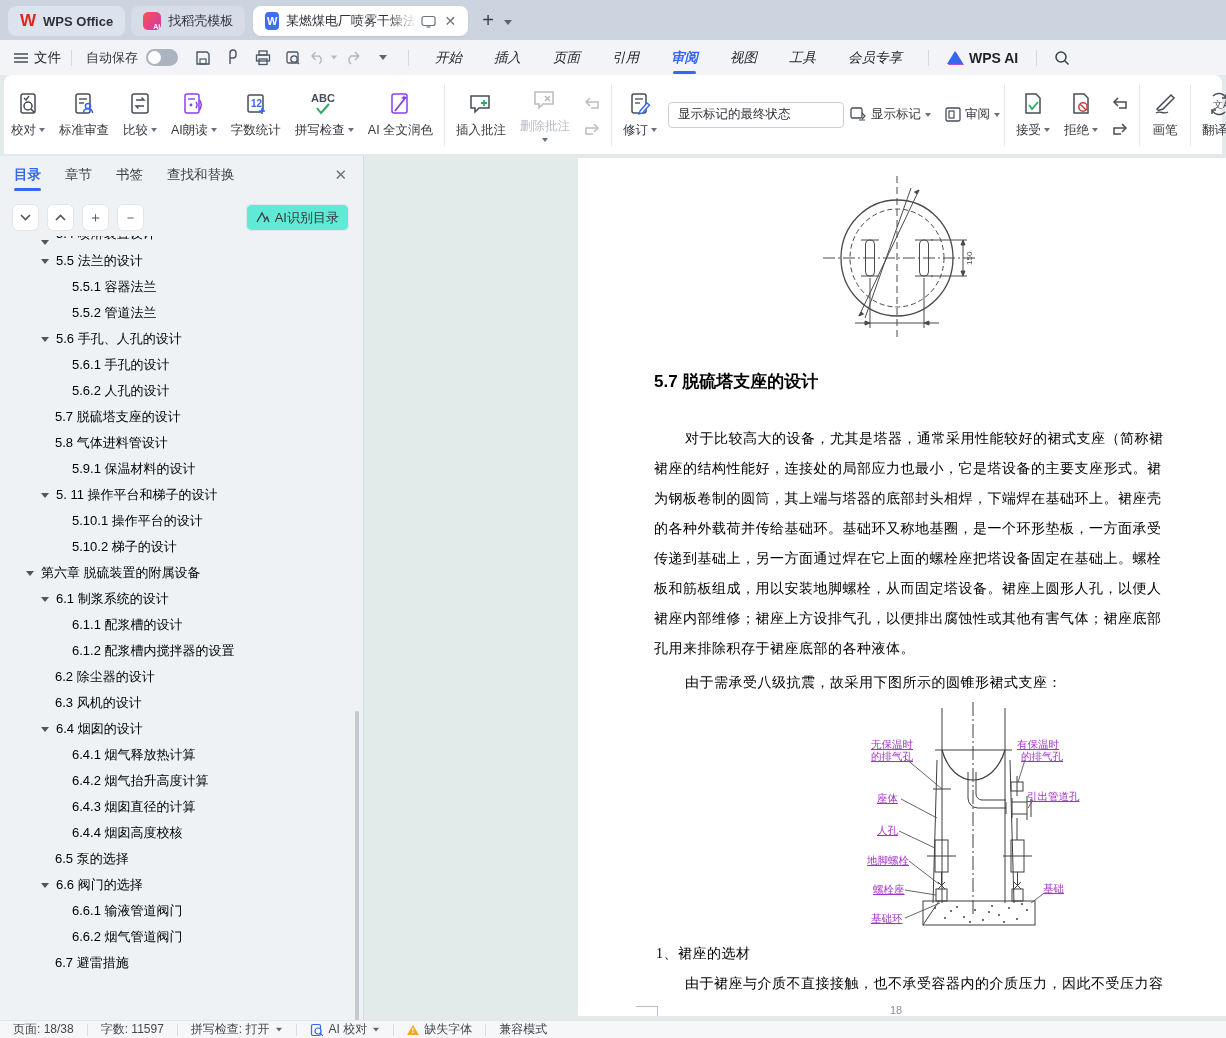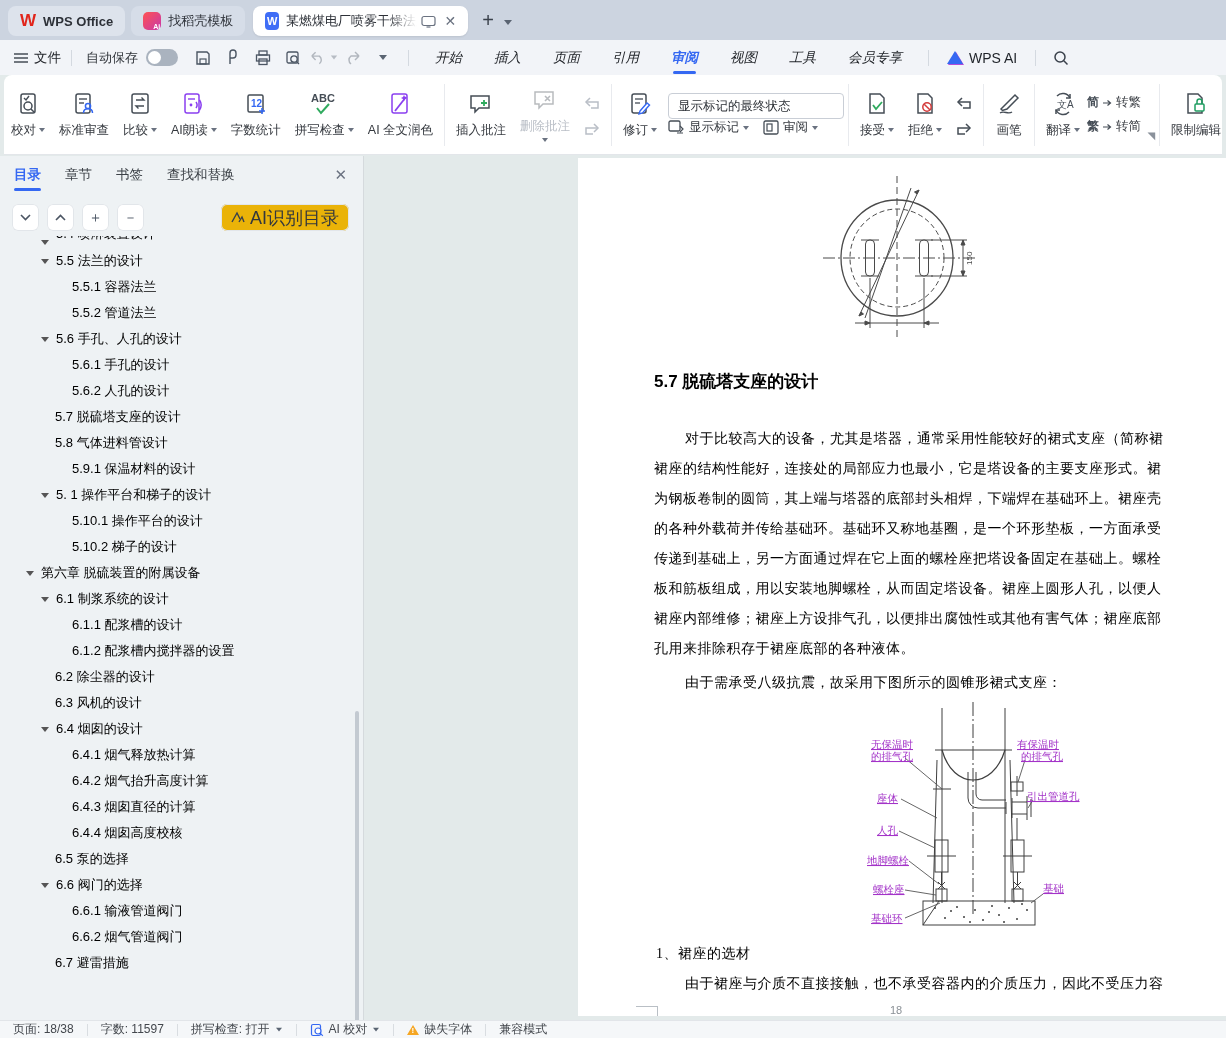--- a/index.html
+++ b/index.html
@@ -28,52 +28,52 @@
   .mb-file{display:flex;align-items:center;gap:6px;margin-left:14px;font-size:13.5px;}
   .vdiv{width:1px;height:16px;background:#d4d9e0;margin:0 10px;}
   .autosave{font-size:13px;color:#33373d;margin-left:4px;}
   .toggle{width:32px;height:17px;border-radius:9px;background:#aab3bf;position:relative;margin:0 10px 0 8px;}
   .toggle i{position:absolute;left:2px;top:2px;width:13px;height:13px;border-radius:50%;background:#fff;}
   .qicon{width:30px;height:24px;display:flex;align-items:center;justify-content:center;color:#4b5563;}
   .qicon.dis{opacity:.38;}
   .menu-item{padding:0 4px;margin:0 12px;height:35px;display:flex;align-items:center;position:relative;cursor:default;font-style:italic;}
   .menu-item.active{color:#3568f2;font-weight:bold;}
   .menu-item.active::after{content:"";position:absolute;left:6px;right:6px;bottom:1px;height:3px;border-radius:2px;background:#3568f2;}
-  .wpsai{display:flex;align-items:center;gap:6px;font-weight:normal;font-size:14px;color:#1f2329;}
+  .wpsai{display:flex;align-items:center;gap:6px;font-weight:bold;font-size:14px;color:#1f2329;}
   .aitri{width:0;height:0;border-left:8px solid transparent;border-right:8px solid transparent;border-bottom:13px solid #3568f2;position:relative;filter:drop-shadow(1px 1px 0 #b24bd8);}
 
   
   .ribbon{position:absolute;left:4px;top:75px;width:1218px;height:80px;background:#fff;border-radius:8px 8px 0 0;border-bottom:1px solid #e3e6ea;display:flex;align-items:center;}
   .rsep{width:1px;height:62px;background:#e8eaee;margin:0 4px;flex:none;}
   .rbtn{display:flex;flex-direction:column;align-items:center;justify-content:center;gap:5px;padding:0 7px;height:66px;flex:none;}
   .rbtn .lbl{font-size:12.5px;color:#35393f;white-space:nowrap;display:flex;align-items:center;gap:3px;}
   .rbtn.dis .lbl{color:#b9bec6;flex-direction:column;}
   .rbtn.dis svg{opacity:.38;}
   .rbtn .caret,.sbtn .caret{width:0;height:0;border-left:3.5px solid transparent;border-right:3.5px solid transparent;border-top:4px solid #6a7280;display:inline-block;}
   .navcol{display:flex;flex-direction:column;gap:8px;justify-content:center;padding:0 4px;}
   .navcol .nv{width:22px;height:18px;display:flex;align-items:center;justify-content:center;}
-  .g2col{display:flex;flex-direction:column;gap:0;justify-content:center;margin-left:4px;}
+  .g2col{display:flex;flex-direction:row;gap:6px;justify-content:center;margin-left:4px;}
   .markup-select{width:176px;height:26px;border:1px solid #c9ced6;border-radius:4px;display:flex;align-items:center;justify-content:space-between;padding:0 9px;font-size:12.5px;color:#2c3036;background:#fff;}
   .srow{display:flex;gap:14px;align-items:center;}
   .sbtn{display:flex;align-items:center;gap:4px;font-size:12.5px;color:#35393f;white-space:nowrap;}
   .transcol{display:flex;flex-direction:column;gap:7px;position:relative;padding-right:14px;}
   .trow{display:flex;align-items:center;gap:4px;font-size:12.5px;color:#35393f;white-space:nowrap;}
   .zh-ic{font-size:12px;font-weight:bold;color:#454d56;}
   .launcher{position:absolute;right:0;bottom:-6px;color:#8a919b;font-size:10px;}
 
   
   .sidebar{position:absolute;left:0;top:156px;width:364px;height:864px;background:#eef2f4;border-right:1px solid #d5dadd;}
   .toc-tabs{display:flex;align-items:center;height:38px;padding-left:14px;font-size:13.5px;color:#3c4147;gap:24px;position:relative;}
   .toc-tab{position:relative;height:38px;display:flex;align-items:center;}
   .toc-tab.active{color:#3568f2;font-weight:bold;}
   .toc-tab.active::after{content:"";position:absolute;left:0;right:0;bottom:3px;height:3px;border-radius:2px;background:#3568f2;}
   .toc-close{position:absolute;right:16px;top:10px;color:#6a7280;font-size:15px;}
   .toc-tools{display:flex;align-items:center;margin:10px 12px 6px;gap:8px;position:relative;height:27px;}
   .sqbtn{width:27px;height:27px;background:#fff;border-radius:6px;box-shadow:0 0 0 1px #e2e6ea inset;display:flex;align-items:center;justify-content:center;color:#4b5563;font-size:14px;}
-  .ai-toc{position:absolute;right:2px;top:0;height:27px;background:#eab308;border-radius:6px;box-shadow:0 0 0 1px #e2e6ea inset;display:flex;align-items:center;padding:0 10px;font-size:18px;color:#33373d;gap:5px;}
+  .ai-toc{position:absolute;right:2px;top:0;height:27px;background:#5eead4;border-radius:6px;box-shadow:0 0 0 1px #e2e6ea inset;display:flex;align-items:center;padding:0 10px;font-size:13px;color:#33373d;gap:5px;}
   .toc-tree{position:absolute;left:0;top:80px;width:350px;bottom:18px;overflow:hidden;font-size:13px;color:#000000;}
   .toc-row{height:26px;display:flex;align-items:center;white-space:nowrap;}
   .toc-row .tcaret{width:0;height:0;border-left:4px solid transparent;border-right:4px solid transparent;border-top:5px solid #555;margin-right:7px;flex:none;}
   .lvl0{padding-left:26px;} .lvl1{padding-left:41px;} .lvl2{padding-left:72px;} .lvl1.nc{padding-left:55px;}
   .toc-row.clip{height:12px;overflow:hidden;}
   .toc-row.clip span.tlabel{transform:translateY(-8px);}
   .side-scroll{position:absolute;right:4px;top:555px;width:4px;height:440px;border-radius:2px;background:#c3cad1;}
 
   
   .workspace{position:absolute;left:365px;top:156px;width:861px;height:864px;background:#e3eaea;}
@@ -500,21 +500,21 @@
         <span class="tlabel">5.7 脱硫塔支座的设计</span>
       </div>
       <div class="toc-row lvl1 nc">
         <span class="tlabel">5.8 气体进料管设计</span>
       </div>
       <div class="toc-row lvl2 nc">
         <span class="tlabel">5.9.1  保温材料的设计</span>
       </div>
       <div class="toc-row lvl1">
         <span class="tcaret"></span>
-        <span class="tlabel">5. 1  操作平台和梯子的设计</span>
+        <span class="tlabel">5. 11  操作平台和梯子的设计</span>
       </div>
       <div class="toc-row lvl2 nc">
         <span class="tlabel">5.10.1  操作平台的设计</span>
       </div>
       <div class="toc-row lvl2 nc">
         <span class="tlabel">5.10.2  梯子的设计</span>
       </div>
       <div class="toc-row lvl0">
         <span class="tcaret"></span>
         <span class="tlabel">第六章 脱硫装置的附属设备</span>

